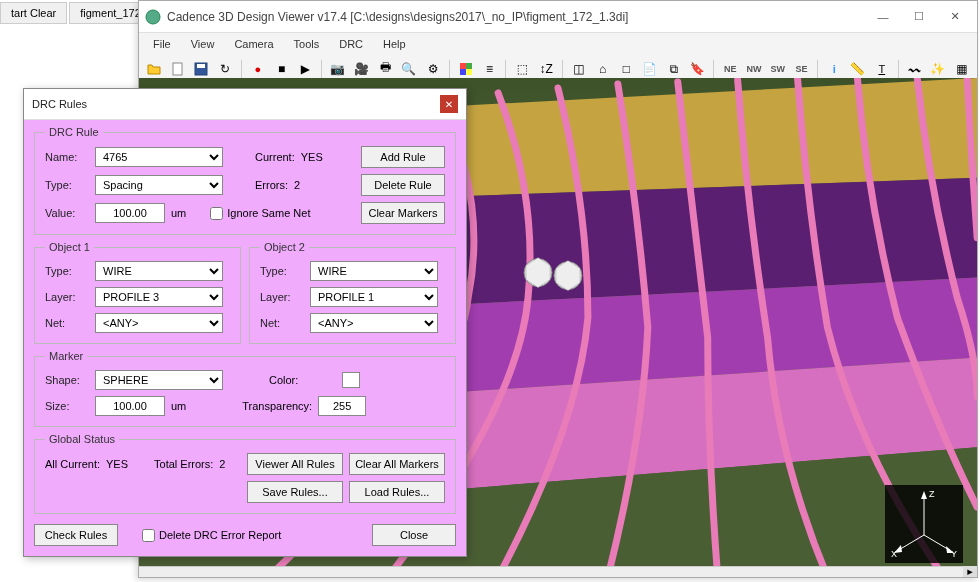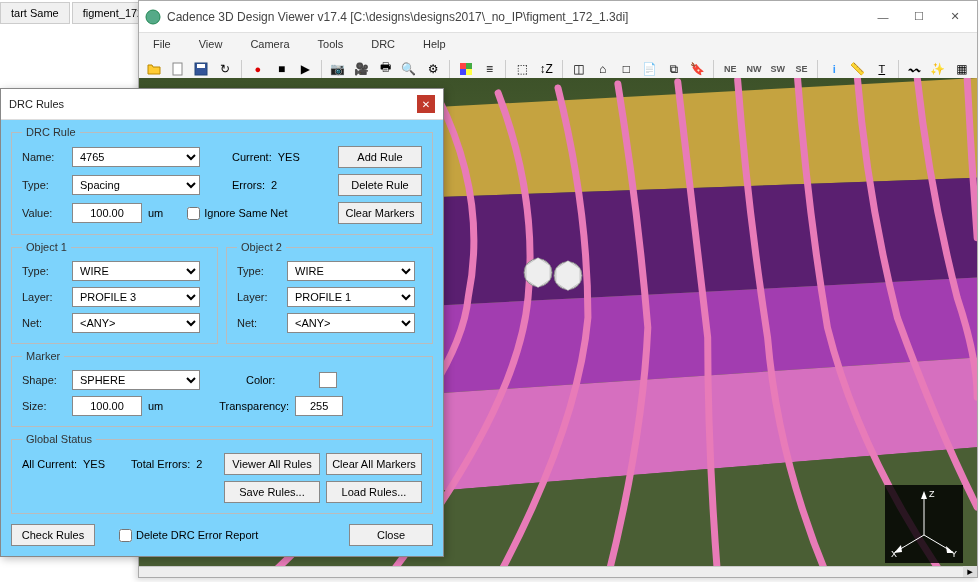--- a/index.html
+++ b/index.html
@@ -10,37 +10,37 @@
     .bg-tab { background: #f0f0f0; border: 1px solid #ccc; padding: 4px 10px; font-size: 11px; }
     
     
     .app { position: absolute; top: 0; left: 138px; right: 2px; height: 578px; border: 1px solid #aaa; background: #f4f4f4; box-shadow: -2px 2px 6px rgba(0,0,0,.15); }
     .titlebar { height: 32px; display: flex; align-items: center; padding: 8px 6px; background: #fff; border-bottom: 1px solid #e0e0e0; }
     .app-icon { width: 16px; height: 16px; margin-right: 6px; }
     .title-text { flex: 1; color: #444; font-size: 12px; }
     .win-btns { display: flex; gap: 4px; }
     .win-btn { width: 32px; height: 20px; display: flex; align-items: center; justify-content: center; color: #555; border: none; background: none; cursor: pointer; }
     
-    .menubar { height: 22px; display: flex; align-items: center; gap: 12px; padding: 0 6px; background: #f4f4f4; }
+    .menubar { height: 22px; display: flex; align-items: center; gap: 4px; padding: 0 6px; background: #f4f4f4; }
     .menu-item { padding: 3px 8px; color: #333; cursor: pointer; }
     
     .toolbar { height: 28px; display: flex; align-items: center; gap: 2px; padding: 2px 4px; background: #f4f4f4; border-bottom: 1px solid #ccc; }
     .tb-btn { width: 22px; height: 22px; display: flex; align-items: center; justify-content: center; border: 1px solid transparent; cursor: pointer; font-size: 12px; background: none; }
     .tb-sep { width: 1px; height: 18px; background: #ccc; margin: 0 3px; }
     .tb-txt { font-size: 9px; font-weight: bold; color: #555; }
     
     .viewport { position: absolute; top: 77px; left: 0; right: 0; bottom: 0; background: linear-gradient(180deg,#3d5229 0%,#5a6e3a 40%,#3d5229 100%); overflow: hidden; }
     
     
     .compass { position: absolute; right: 14px; bottom: 14px; width: 78px; height: 78px; background: rgba(0,0,0,.82); }
     .compass svg { width: 100%; height: 100%; }
     .compass text { fill: #fff; font-size: 9px; }
     
     
-    .dialog { position: absolute; top: 88px; left: 0; width: 444px; background: #7dd3fc; border: 1px solid #888; box-shadow: 2px 2px 8px rgba(0,0,0,.25); }
+    .dialog { position: absolute; top: 88px; left: 23px; width: 444px; background: #f0abfc; border: 1px solid #888; box-shadow: 2px 2px 8px rgba(0,0,0,.25); }
     .dlg-title { display: flex; align-items: center; justify-content: space-between; padding: 6px 8px; background: #fff; border-bottom: 1px solid #ddd; }
     .dlg-title span { font-weight: normal; color: #222; }
     .dlg-close { width: 18px; height: 18px; background: #c0392b; color: #fff; display: flex; align-items: center; justify-content: center; font-size: 10px; cursor: pointer; border: none; }
     .dlg-body { padding: 6px 10px 10px; }
     
     fieldset { border: 1px solid #bbb; margin-bottom: 6px; padding: 8px 10px 10px; }
     legend { padding: 0 4px; color: #333; }
     .row { display: flex; align-items: center; margin-bottom: 6px; gap: 6px; }
     .row:last-child { margin-bottom: 0; }
     .lbl { width: 44px; color: #222; }
@@ -58,21 +58,21 @@
     .dlg-footer .spacer { flex: 1; }
     
     
     .sb-h { position: absolute; left:0; right:0; bottom:0; height:11px; background:#eee; border-top:1px solid #ccc; }
     .sb-arrow { position:absolute; width:14px; height:11px; background:#ddd; display:flex; align-items:center; justify-content:center; right:0; bottom:0; }
   </style>
 </head>
 <body>
 
 <div class="bg-tabs">
-  <div class="bg-tab">tart Same</div>
+  <div class="bg-tab">tart Clear</div>
   <div class="bg-tab">figment_172</div>
 </div>
 
 <div class="app">
   <div class="titlebar">
     <svg class="app-icon" viewBox="0 0 16 16">
         <circle cx="8" cy="8" r="7" fill="#5a8" stroke="#285"></circle>
       </svg>
     <span class="title-text">Cadence 3D Design Viewer v17.4 [C:\designs\designs2017\_no_IP\figment_172_1.3di]</span>
     <div class="win-btns">

